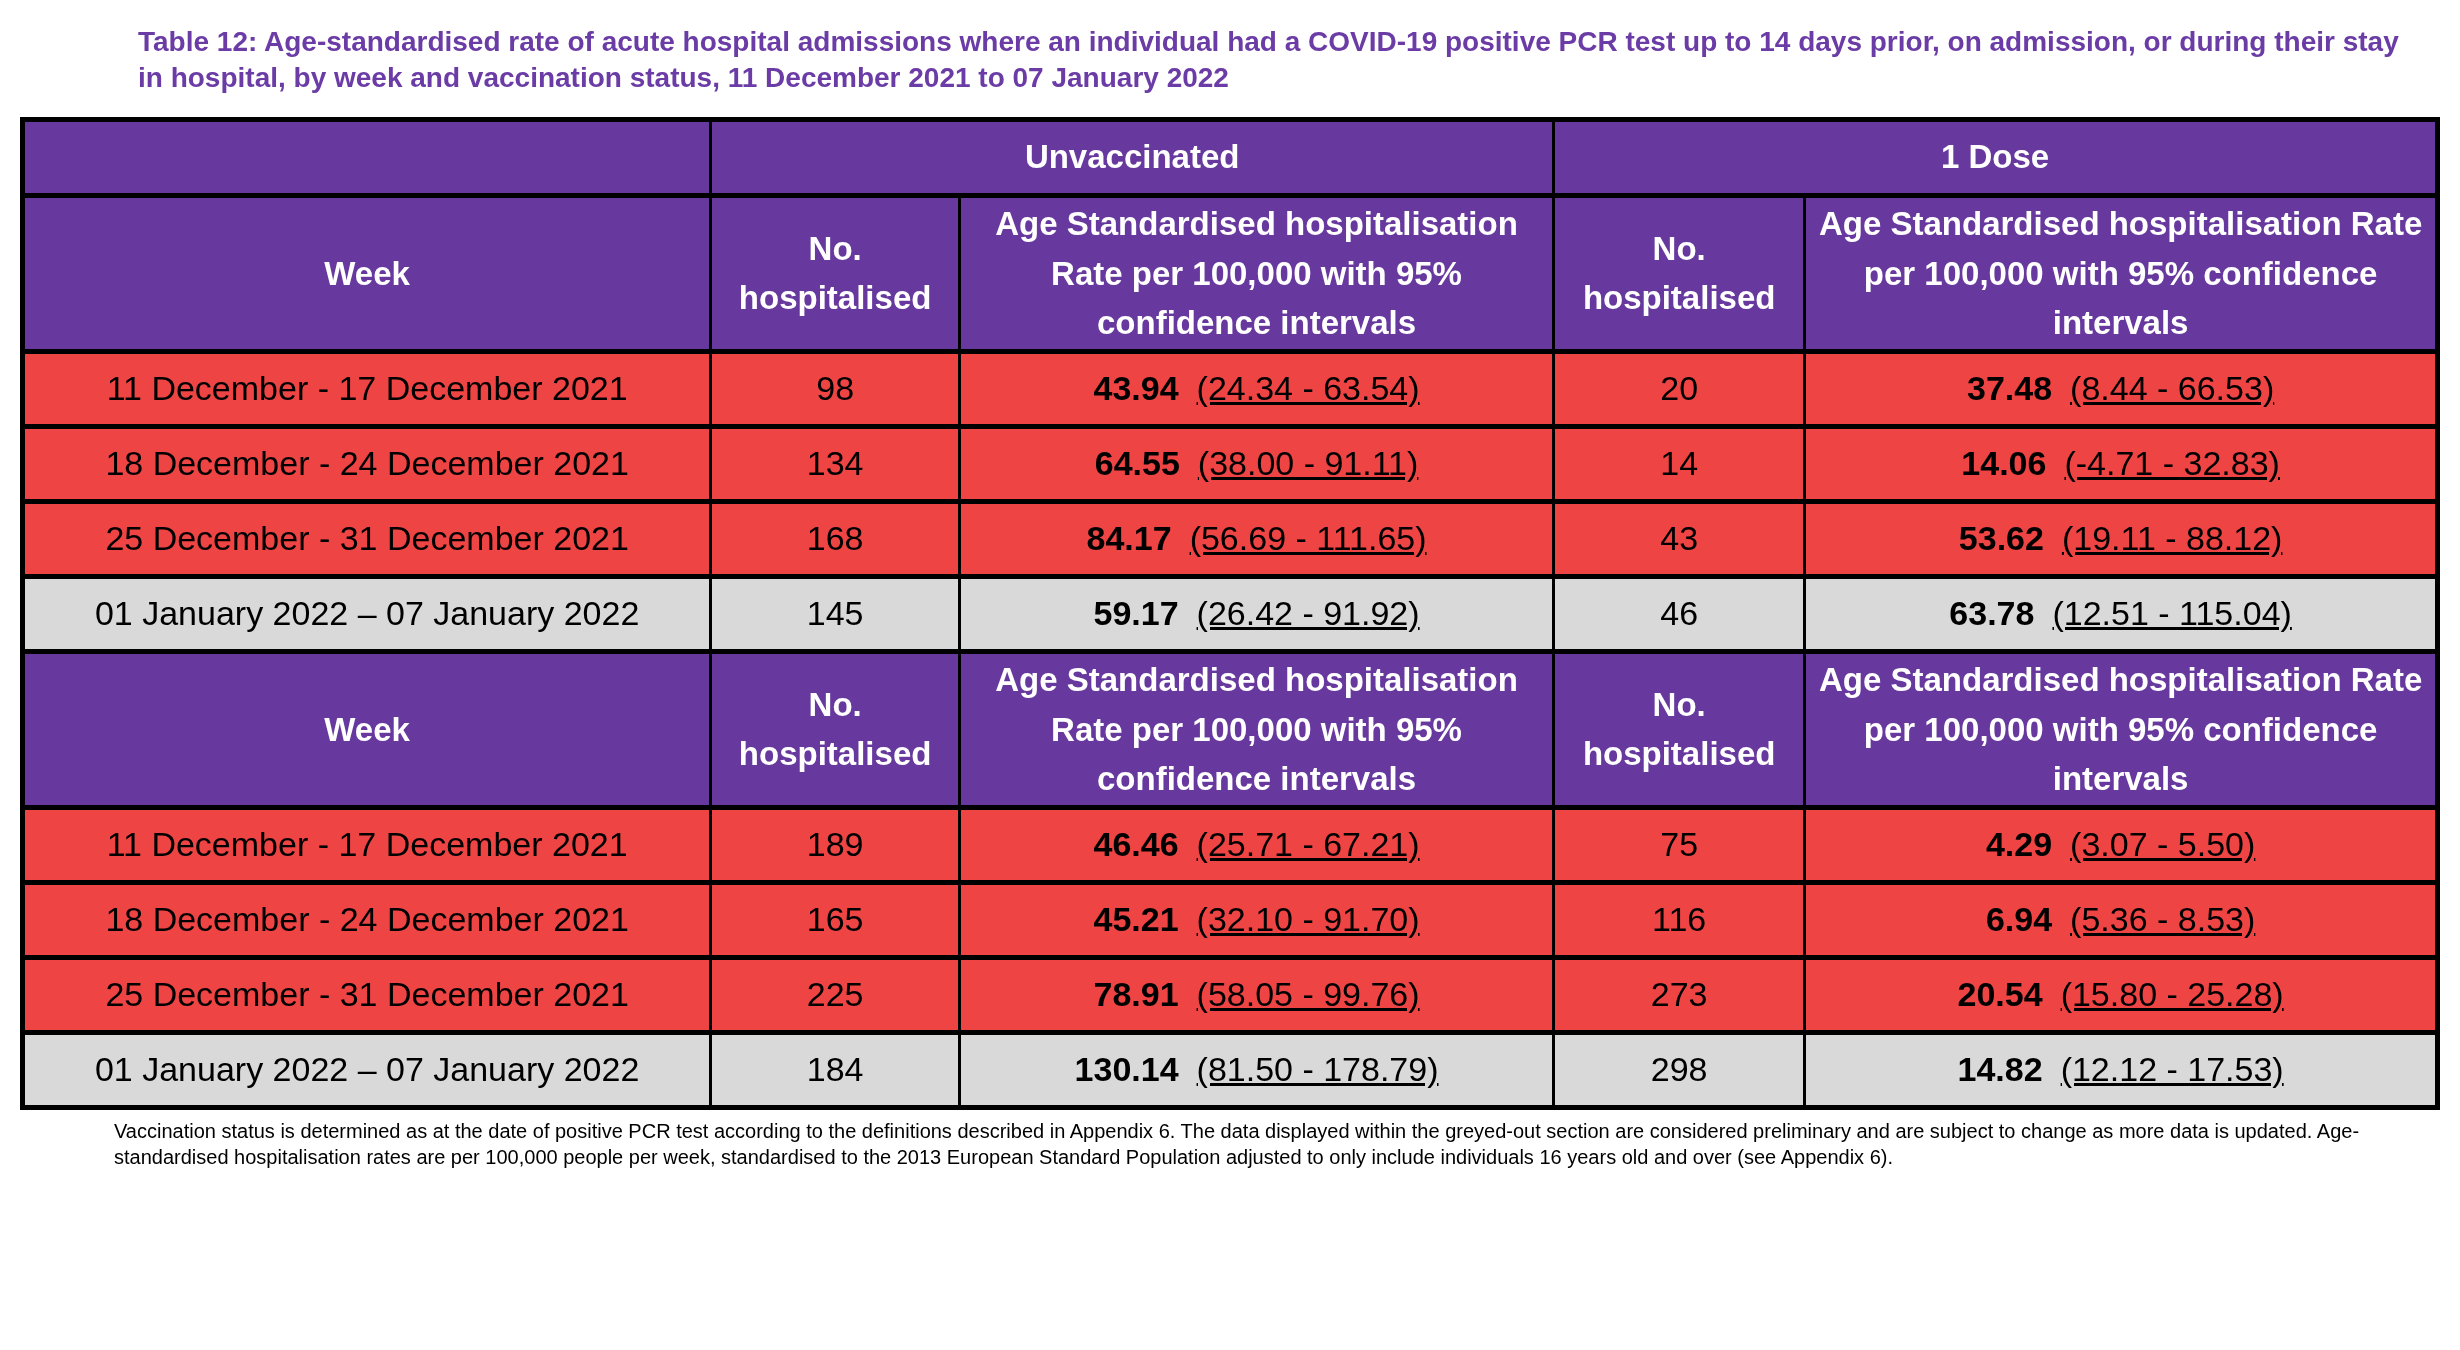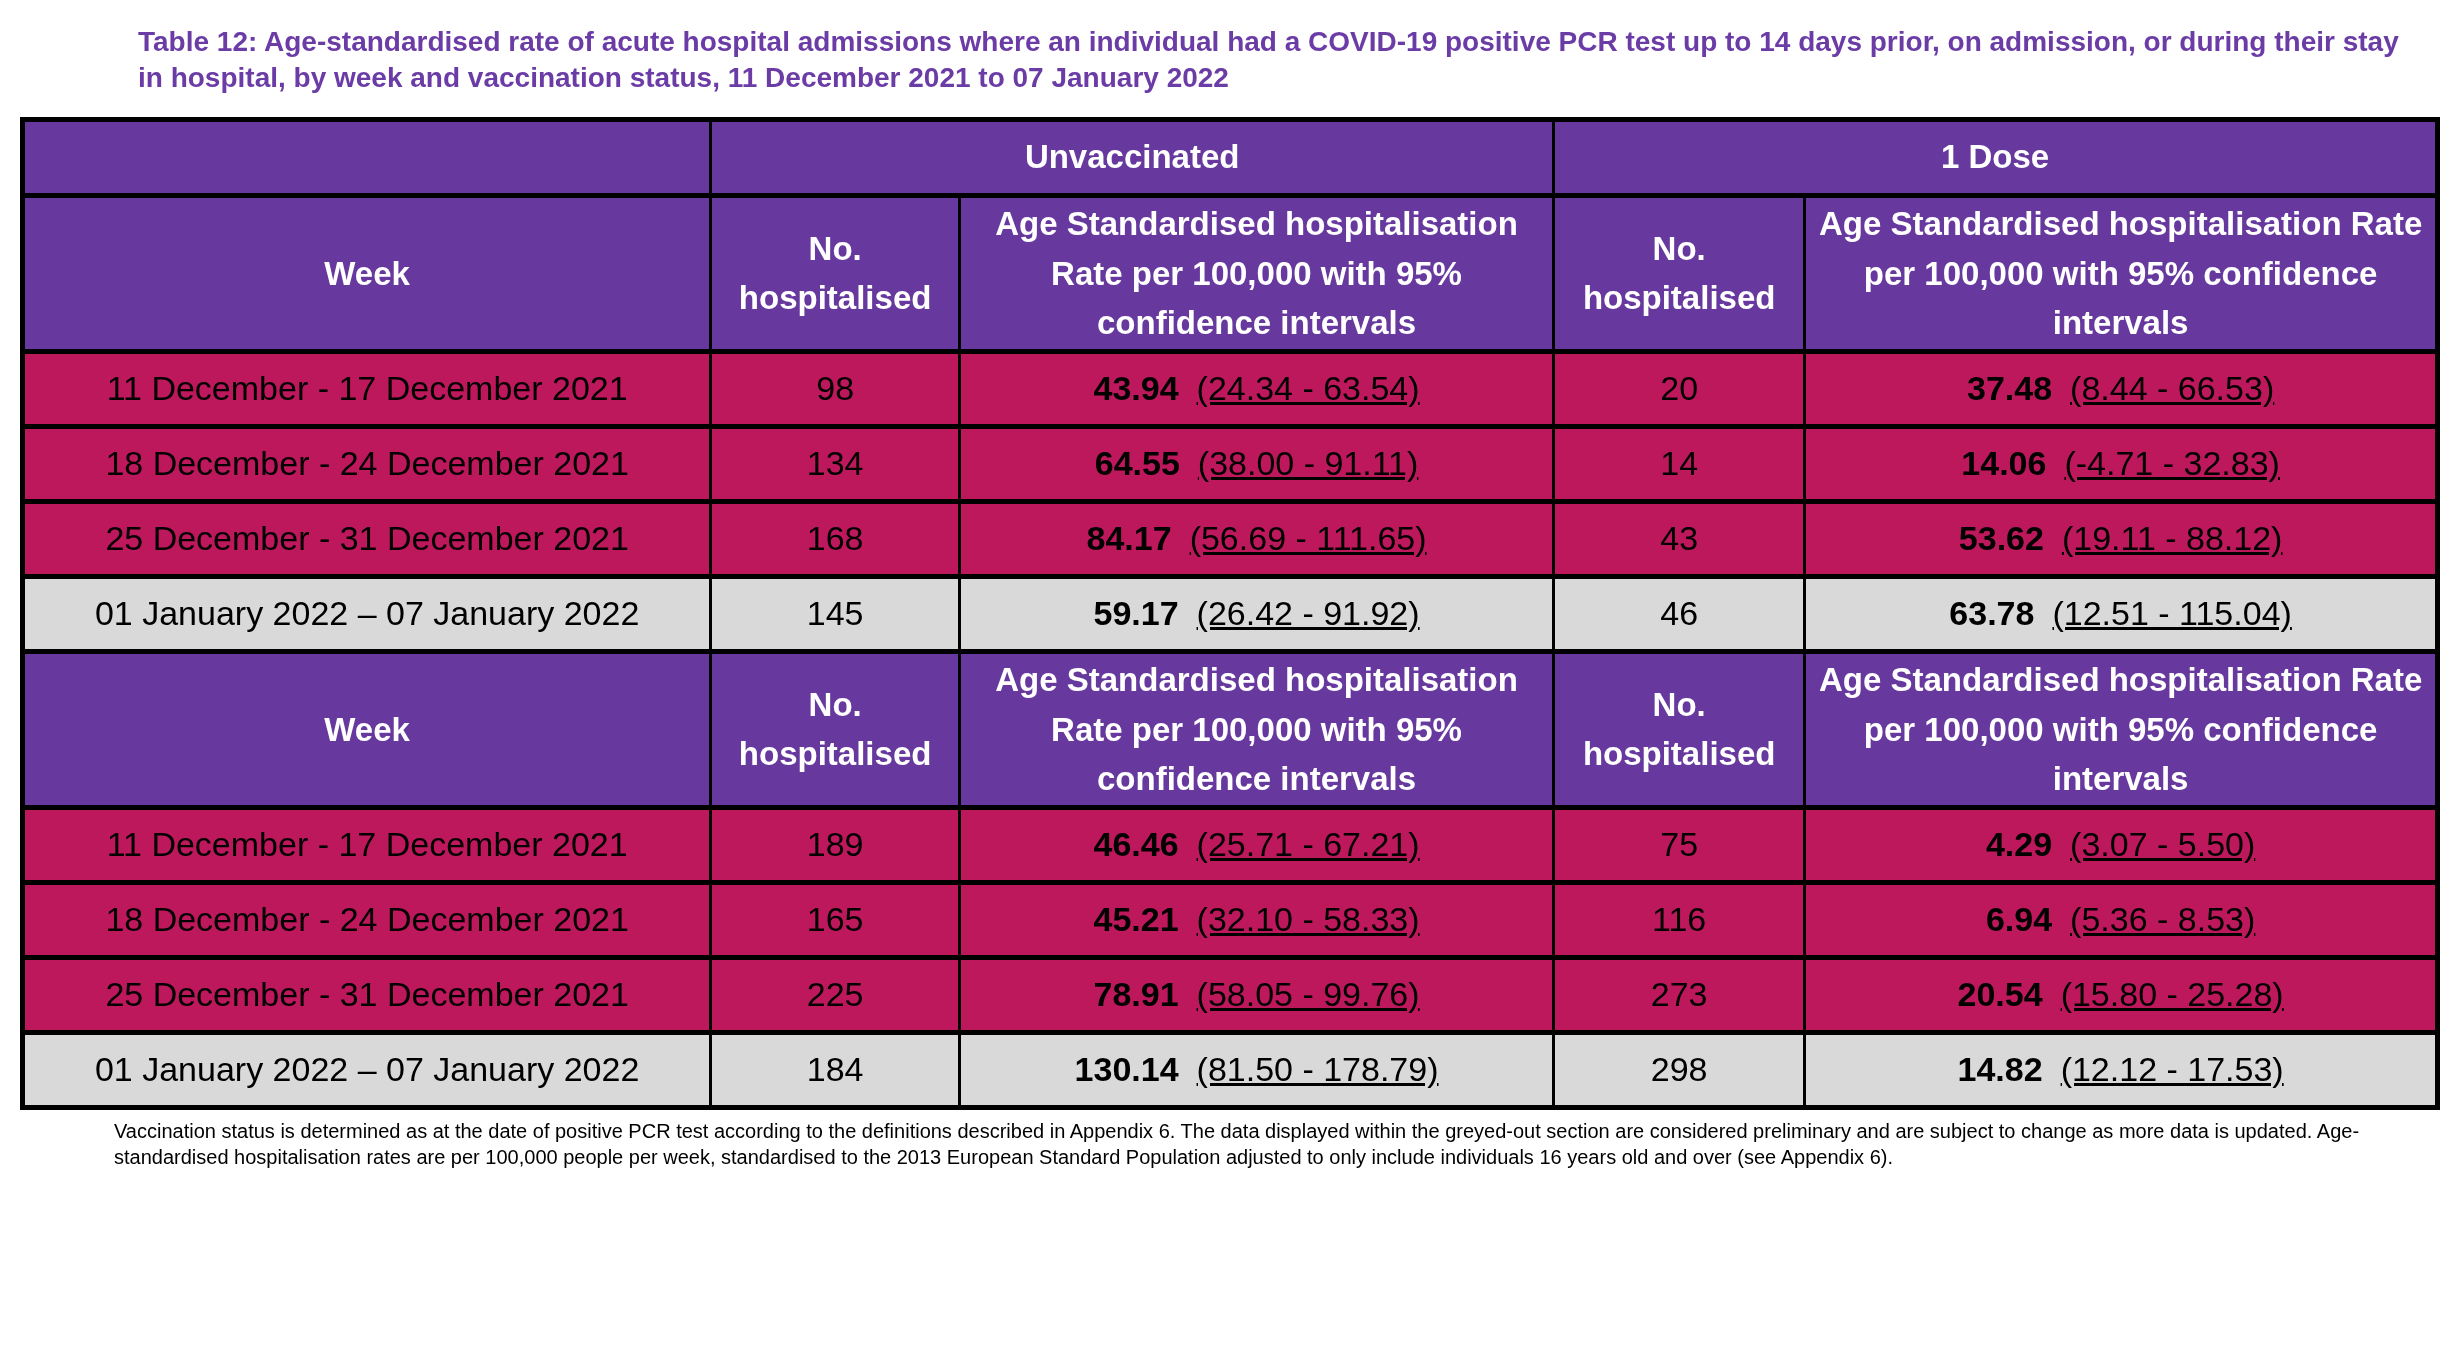--- a/index.html
+++ b/index.html
@@ -62,21 +62,21 @@
   }
   tr.head-row { height: 156px; }
   tr.head-row th {
     background: var(--header_fill);
     color: var(--header_text);
     font-size: 33px;
     font-weight: bold;
     line-height: 1.5;
   }
   tr.data-row { height: 75px; }
-  tr.data-row td { background: #be185d; font-size: 34px; }
+  tr.data-row td { background: #ef4444; font-size: 34px; }
   tr.data-row.prelim td { background: var(--prelim_bg); }
   .rate-value { font-weight: bold; text-align: right; }
   .rate-ci { margin-left: 18px; text-decoration: underline; }
 
   .footnote {
     margin: 8px 40px 0 114px;
     max-width: 2285px;
     font-size: 20px;
     line-height: 1.32;
   }
@@ -151,21 +151,21 @@
     <tr class="data-row">
       <td>11 December - 17 December 2021</td>
       <td>189</td>
       <td><span class="rate-value">46.46</span><span class="rate-ci">(25.71 - 67.21)</span></td>
       <td>75</td>
       <td><span class="rate-value">4.29</span><span class="rate-ci">(3.07 - 5.50)</span></td>
     </tr>
     <tr class="data-row">
       <td>18 December - 24 December 2021</td>
       <td>165</td>
-      <td><span class="rate-value">45.21</span><span class="rate-ci">(32.10 - 58.33)</span></td>
+      <td><span class="rate-value">45.21</span><span class="rate-ci">(32.10 - 91.70)</span></td>
       <td>116</td>
       <td><span class="rate-value">6.94</span><span class="rate-ci">(5.36 - 8.53)</span></td>
     </tr>
     <tr class="data-row">
       <td>25 December - 31 December 2021</td>
       <td>225</td>
       <td><span class="rate-value">78.91</span><span class="rate-ci">(58.05 - 99.76)</span></td>
       <td>273</td>
       <td><span class="rate-value">20.54</span><span class="rate-ci">(15.80 - 25.28)</span></td>
     </tr>

